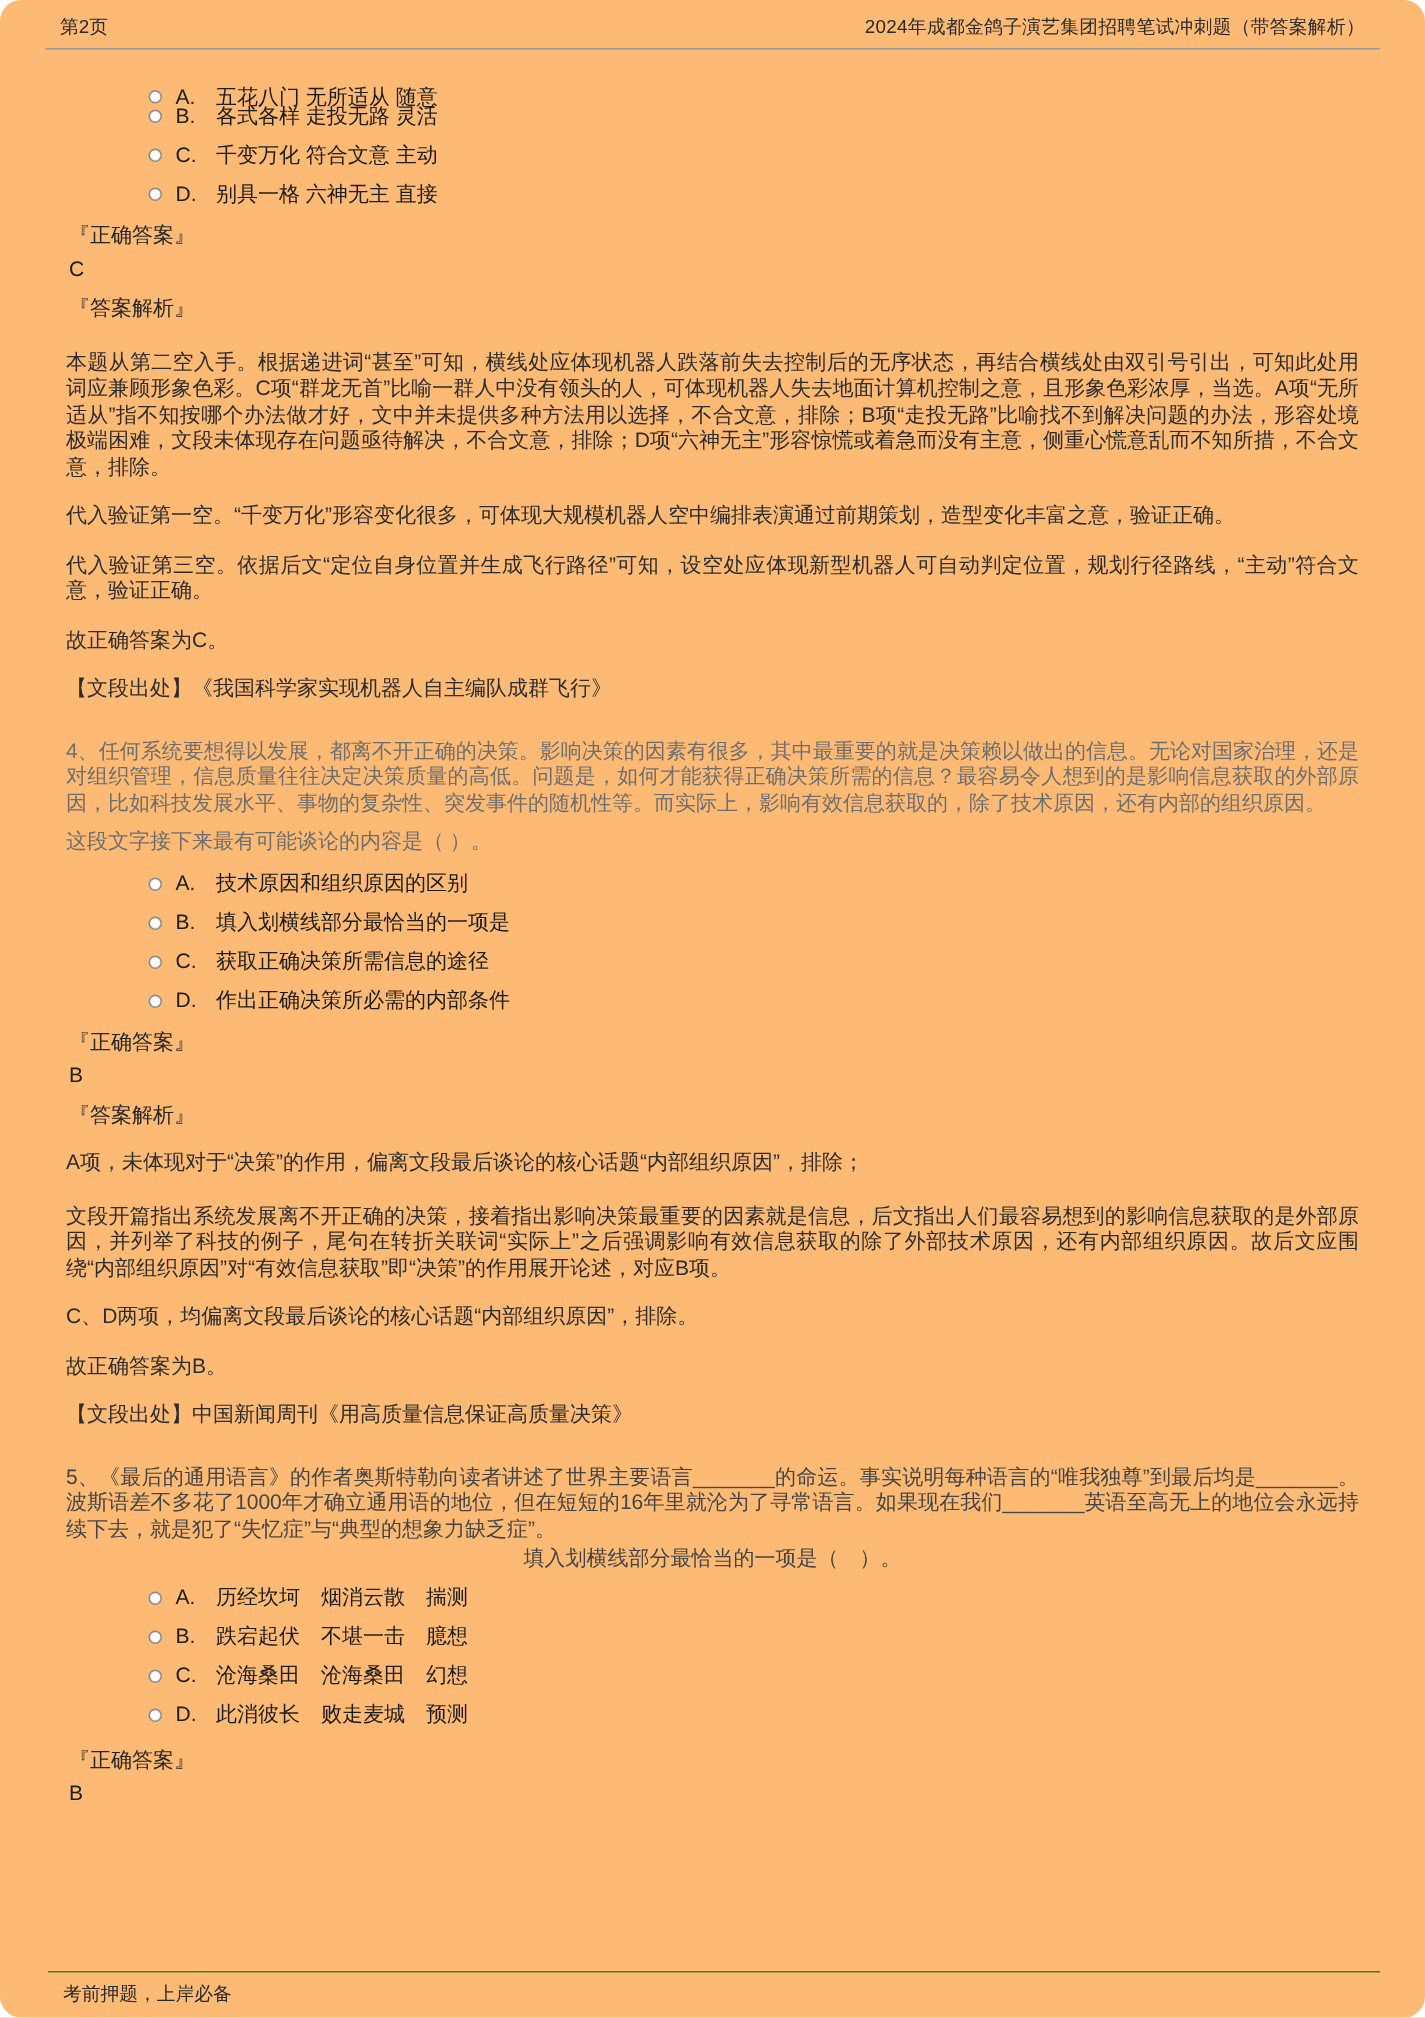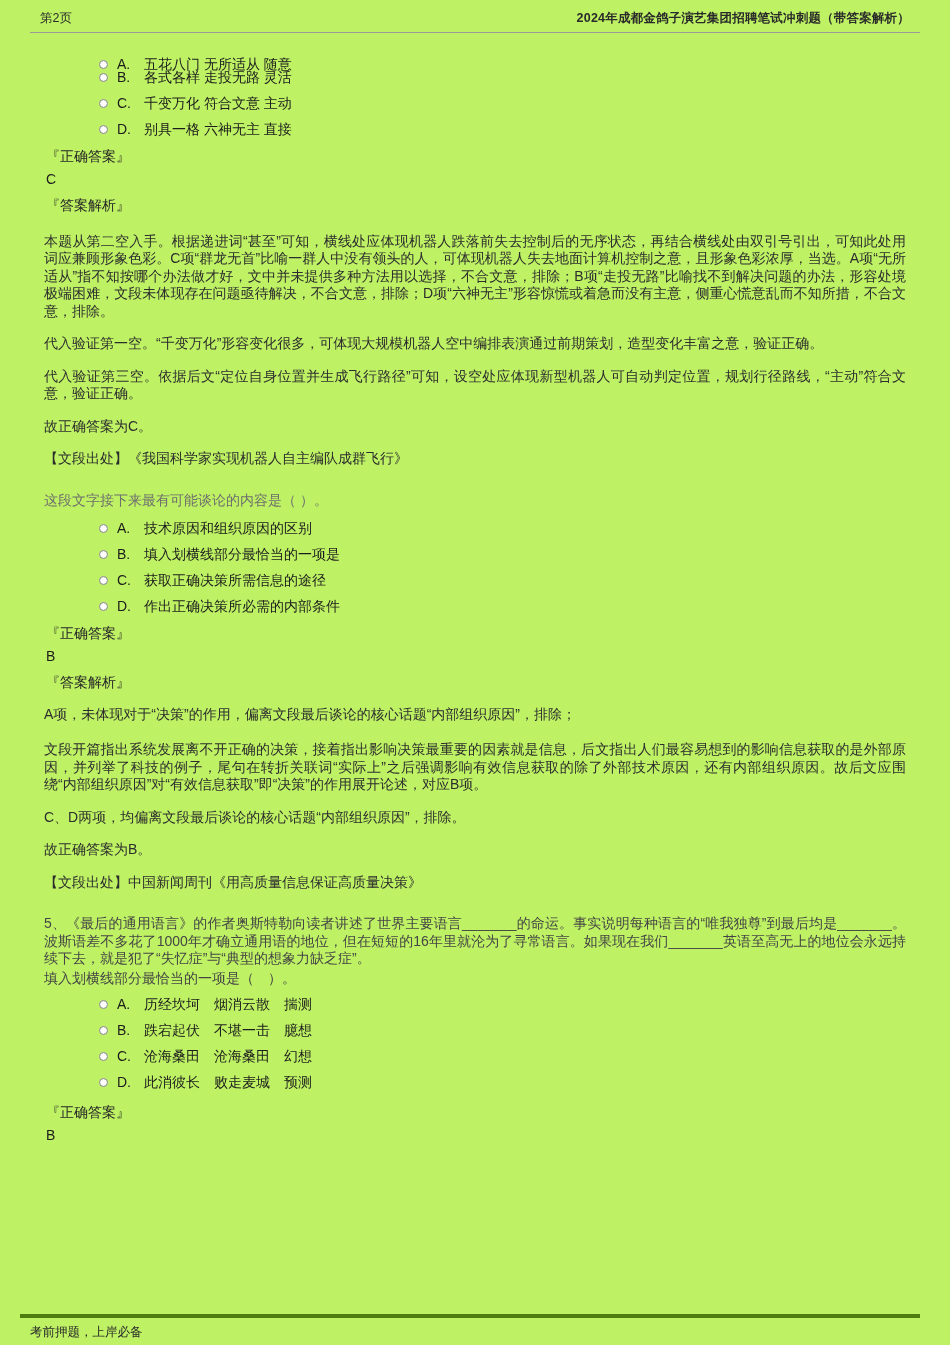--- a/index.html
+++ b/index.html
@@ -3,31 +3,31 @@
 <meta charset="utf-8">
 <style>
   * { box-sizing: border-box; }
   html, body { margin: 0; padding: 0; }
   body {
     width: 950px; height: 1345px;
     background: #ffffff;
     font-family: "Liberation Sans", "DejaVu Sans", sans-serif;
     color: #282828;
   }
-  .page { position: relative; width: 950px; height: 1345px; overflow: hidden; background: #bef264; }
+  .page { position: relative; width: 950px; height: 1345px; overflow: hidden; background: #fdba74; border-radius: 14px; }
 
   
   .header {
     margin: 0 30px;
     padding: 10px 10px 5px 10px;
     border-bottom: 1px solid #9a9a9a;
     display: flex; justify-content: space-between; align-items: flex-end;
     font-size: 12.5px; color: #2a2a2a;
   }
-  .header .doc-title { letter-spacing: 0.2px; font-weight: bold; }
+  .header .doc-title { letter-spacing: 0.2px; }
 
   
   .content { padding: 12px 44px 0 44px; font-size: 14px; line-height: 17.5px; }
 
   
   .opt-row { display: flex; align-items: center; margin-left: 55px; margin-bottom: 11px; height: 15px; }
   .opt-row.tight { margin-bottom: -2px; }
   .opt-row.gapped { margin-top: 1px; }
   .radio {
     width: 9px; height: 9px; flex: none;
@@ -49,28 +49,28 @@
   .source { margin: 14px 0 24px 0; color: #2d2d2d; }
 
   
   .stem { text-align: justify; margin: 4px 0 6px 0; }
   .stem-gray { color: #6e6e6e; }
   .stem-dark { color: #454545; }
   .prompt { margin: 8px 0 12px 0; }
   .prompt-gray { color: #6e6e6e; }
   .prompt-dark { color: #454545; }
   .stem-q5 { margin-bottom: 0; }
-  .prompt-q5 { margin-top: 2px; margin-bottom: 10px; }
+  .prompt-q5 { margin-top: 2px; margin-bottom: 10px; text-align: center; }
 
   .opts-block { margin-top: 12px; }
 
   
   .footer {
-    position: absolute; left: 20px; right: 30px; top: 1314px;
-    border-top: 4px solid #4d7c0f;
+    position: absolute; left: 32px; right: 30px; top: 1314px;
+    border-top: 1px solid #4d7c0f;
     padding: 6px 10px 0 10px;
     display: flex; justify-content: space-between; align-items: flex-start;
     font-size: 12.5px; color: #2a2a2a;
   }
   .serial { display: flex; align-items: baseline; }
   .serial .serial-number { font-size: 14.5px; color: #111; letter-spacing: 0.2px; }
 </style>
 </head>
 <body>
 
@@ -109,20 +109,21 @@
     <div class="ans-label">『正确答案』</div>
     <div class="ans-value">C</div>
     <div class="ans-label">『答案解析』</div>
 
     <div class="para first">本题从第二空入手。根据递进词“甚至”可知，横线处应体现机器人跌落前失去控制后的无序状态，再结合横线处由双引号引出，可知此处用词应兼顾形象色彩。C项“群龙无首”比喻一群人中没有领头的人，可体现机器人失去地面计算机控制之意，且形象色彩浓厚，当选。A项“无所适从”指不知按哪个办法做才好，文中并未提供多种方法用以选择，不合文意，排除；B项“走投无路”比喻找不到解决问题的办法，形容处境极端困难，文段未体现存在问题亟待解决，不合文意，排除；D项“六神无主”形容惊慌或着急而没有主意，侧重心慌意乱而不知所措，不合文意，排除。</div>
     <div class="para">代入验证第一空。“千变万化”形容变化很多，可体现大规模机器人空中编排表演通过前期策划，造型变化丰富之意，验证正确。</div>
     <div class="para">代入验证第三空。依据后文“定位自身位置并生成飞行路径”可知，设空处应体现新型机器人可自动判定位置，规划行径路线，“主动”符合文意，验证正确。</div>
     <div class="line-single">故正确答案为C。</div>
     <div class="source">【文段出处】《我国科学家实现机器人自主编队成群飞行》</div>
 
+    <div class="stem stem-gray">4、任何系统要想得以发展，都离不开正确的决策。影响决策的因素有很多，其中最重要的就是决策赖以做出的信息。无论对国家治理，还是对组织管理，信息质量往往决定决策质量的高低。问题是，如何才能获得正确决策所需的信息？最容易令人想到的是影响信息获取的外部原因，比如科技发展水平、事物的复杂性、突发事件的随机性等。而实际上，影响有效信息获取的，除了技术原因，还有内部的组织原因。</div>
     <div class="prompt prompt-gray">这段文字接下来最有可能谈论的内容是（ ）。</div>
 
     <div>
       <div class="opt-row gapped">
         <span class="radio"></span>
         <span class="opt-letter">A.</span>
         <span class="opt-text">技术原因和组织原因的区别</span>
       </div>
       <div class="opt-row gapped">
         <span class="radio"></span>

